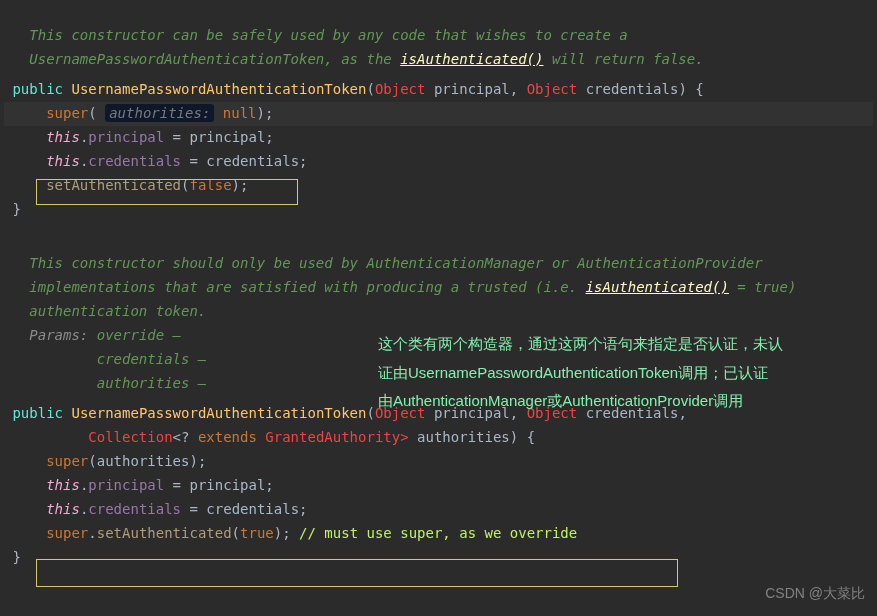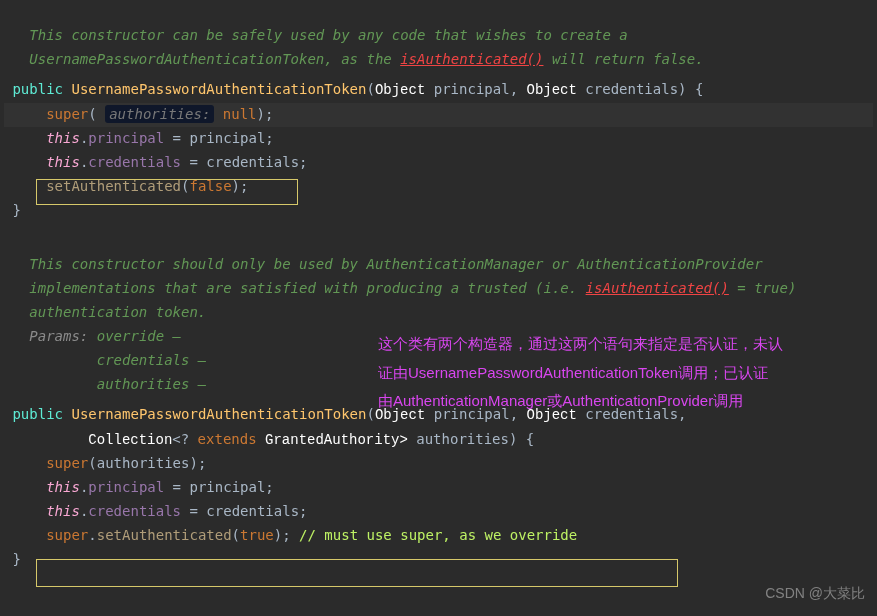--- a/index.html
+++ b/index.html
@@ -17,46 +17,46 @@
   }
   .code-area {
     padding: 24px 4px;
     position: relative;
   }
   .line {
     white-space: pre;
     min-height: 24px;
   }
   .javadoc { color: #629755; font-style: italic; }
-  .javadoc-link { color: #ef4444; text-decoration: underline; margin-top: 21px; }
+  .javadoc-link { color: #fef9c3; text-decoration: underline; margin-top: 21px; }
   .javadoc-code { color: #629755; font-family: inherit; }
   .javadoc-param { color: #8a8a8a; font-style: italic; }
   .kw-public { color: #5eead4; }
   .kw-this { color: #f9a8d4; font-style: italic; }
   .kw-super { color: #cc7832; }
   .kw-null { color: #cc7832; }
   .kw-false { color: #cc7832; }
   .kw-true { color: #cc7832; }
   .kw-extends { color: #cc7832; }
-  .type { color: #ffffff; font-family: Liberation Mono, monospace; }
+  .type { color: #ef4444; }
   .method-decl { color: #ffc66d; }
   .method-call { color: #b09d79; }
   .ident { color: #a9b7c6; }
   .field { color: #9876aa; }
   .param-hint { color: #787878; font-style: italic; background: #0f172a; padding: 1px 4px; border-radius: 3px; }
   .punct { color: #a9b7c6; }
   .line-comment { color: #bef264; }
   .highlight-line { background: #323232; }
   .box1 {
     position: absolute;
     border: 1px solid #d6c86a;
     pointer-events: none;
   }
   .annotation {
-    color: #d946ef;
+    color: #86efac;
     position: absolute;
     font-family: "Microsoft YaHei", "SimHei", sans-serif;
     font-size: 15px;
     line-height: 1.9;
     font-style: normal;
   }
   .watermark {
     position: absolute;
     color: rgba(200,200,200,0.55);
     font-family: sans-serif;

